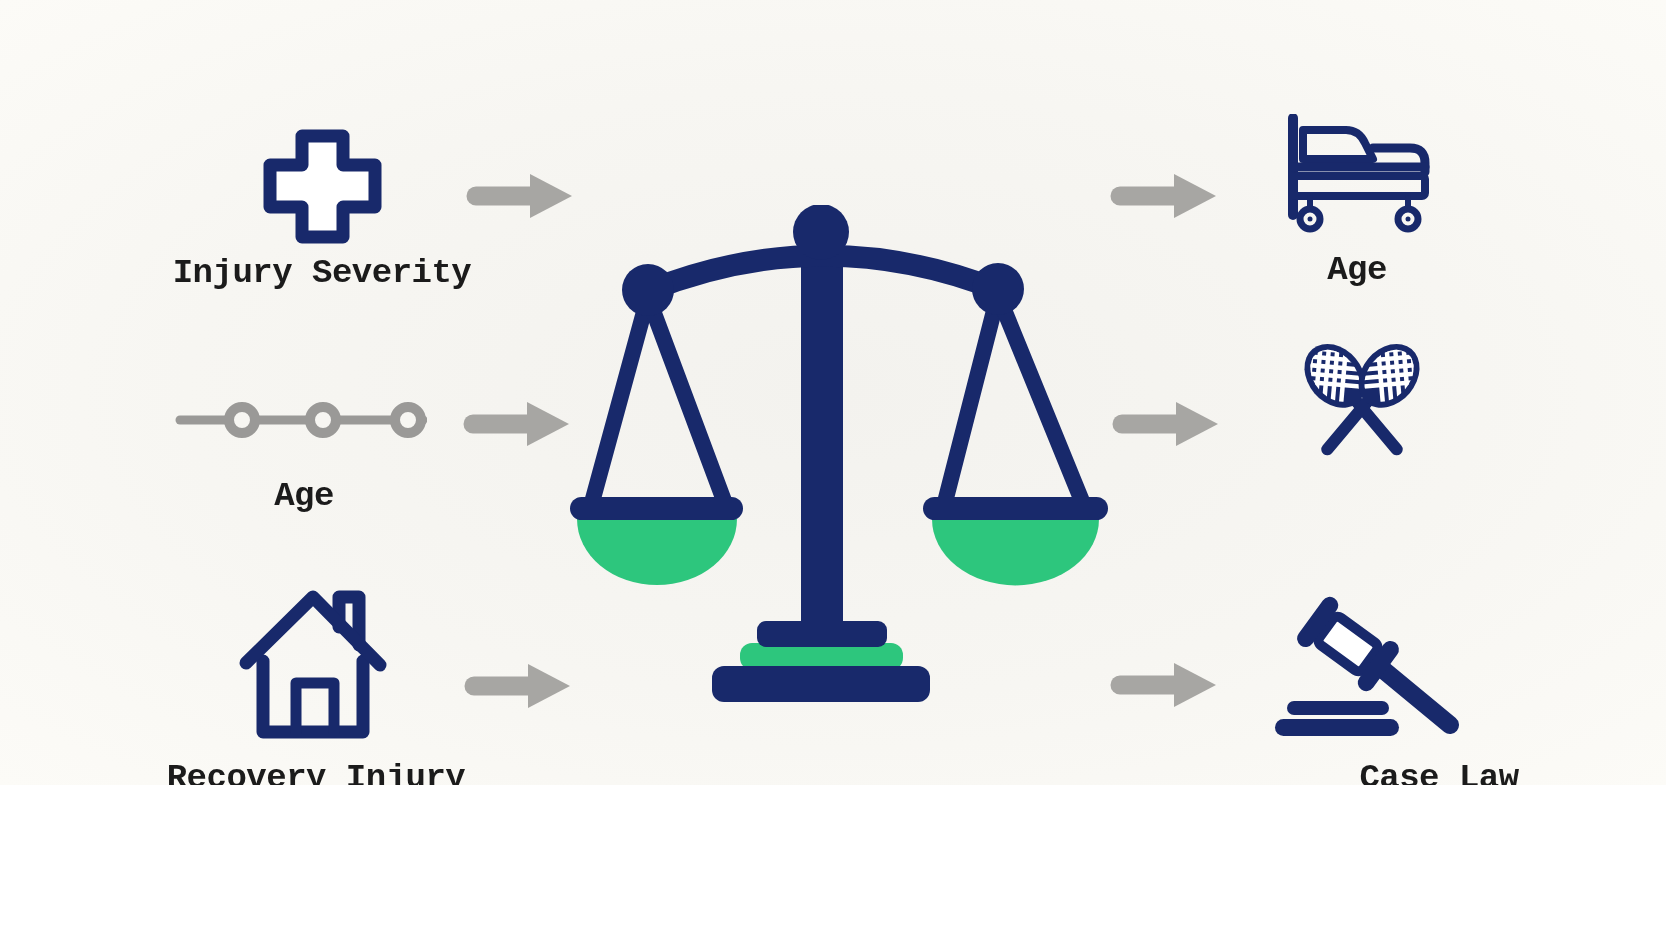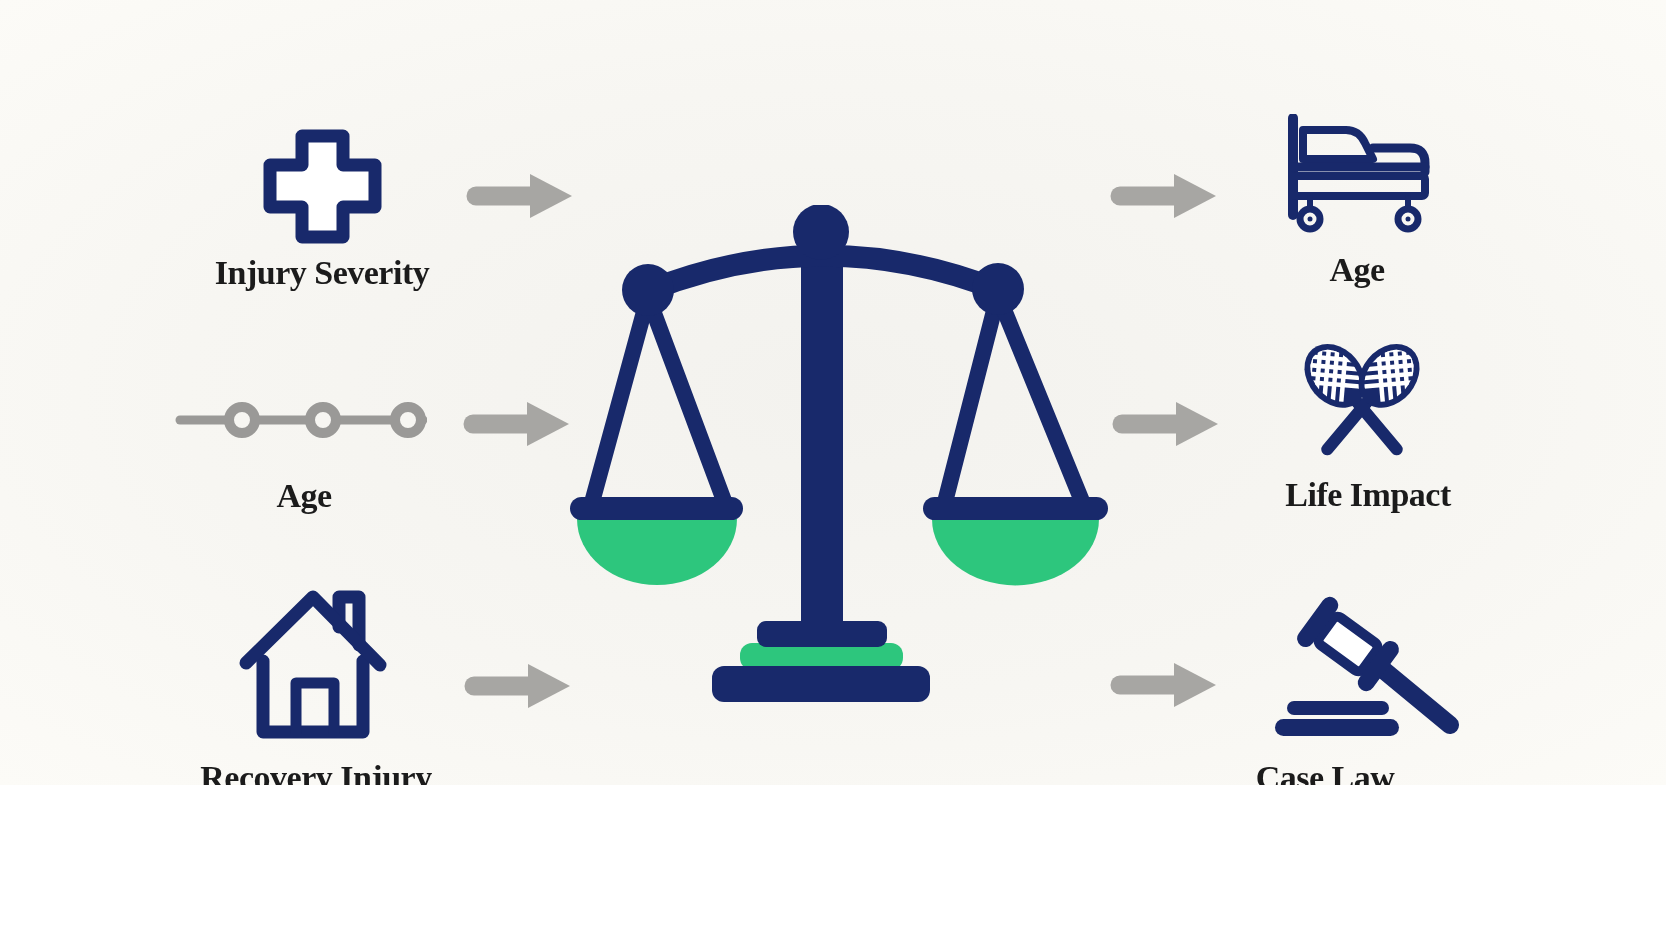--- a/index.html
+++ b/index.html
@@ -1,20 +1,20 @@
 <!DOCTYPE html>
 <html><head>
 <meta charset="utf-8">
 <style>
   html,body{margin:0;padding:0;}
   .canvas{
     position:relative;
     width:1666px;height:785px;
     background: radial-gradient(ellipse at 50% 50%, #f3f2ee 0%, #f7f6f2 55%, #fcfbf7 100%);
-    font-family:Liberation Serif, serif;
+    font-family:Liberation Mono, monospace;
     overflow:hidden;
   }
   .abs{position:absolute;}
   .label{
     position:absolute;
     font-weight:700;
     font-size:34px;
     letter-spacing:-0.5px;
     color:#1b1b1b;
     transform:translateX(-50%);
@@ -158,30 +158,29 @@
           <line x1="-32" y1="-62" x2="32" y2="2"></line>
         <line x1="-32" y1="-110" x2="32" y2="-46"></line>
         <line x1="-32" y1="-34" x2="32" y2="-98"></line>
           <line x1="-32" y1="-22" x2="32" y2="-86"></line>
         <line x1="-32" y1="-10" x2="32" y2="-74"></line>
           <line x1="-32" y1="2" x2="32" y2="-62"></line>
         <line x1="-32" y1="-46" x2="32" y2="-110"></line>
       </g>
     </g>
   </svg>
-  <div class="label" style="left:1368px;top:475px">Life Impact</div>
 
   <svg class="abs" style="left:1272px;top:594px" width="190" height="150" viewBox="0 0 190 150">
 
     <rect x="15" y="107" width="102" height="14" rx="7" fill="#18296b"></rect>
     <rect x="3" y="125" width="124" height="17" rx="8.5" fill="#18296b"></rect>
 
     <line x1="103" y1="69" x2="178" y2="131" stroke="#18296b" stroke-width="18" stroke-linecap="round"></line>
 
     <g transform="translate(76,50) rotate(-54)">
       <rect x="-17" y="-27" width="34" height="54" rx="6" fill="#ffffff" stroke="#18296b" stroke-width="10"></rect>
       <rect x="-29" y="-46" width="58" height="17" rx="8.5" fill="#18296b"></rect>
       <rect x="-29" y="29" width="58" height="17" rx="8.5" fill="#18296b"></rect>
     </g>
   </svg>
-  <div class="label" style="left:1325px;top:758px">Case Law</div>
+  <div class="label" style="left:1439px;top:758px">Case Law</div>
 
 </div>
 
 </body></html>

